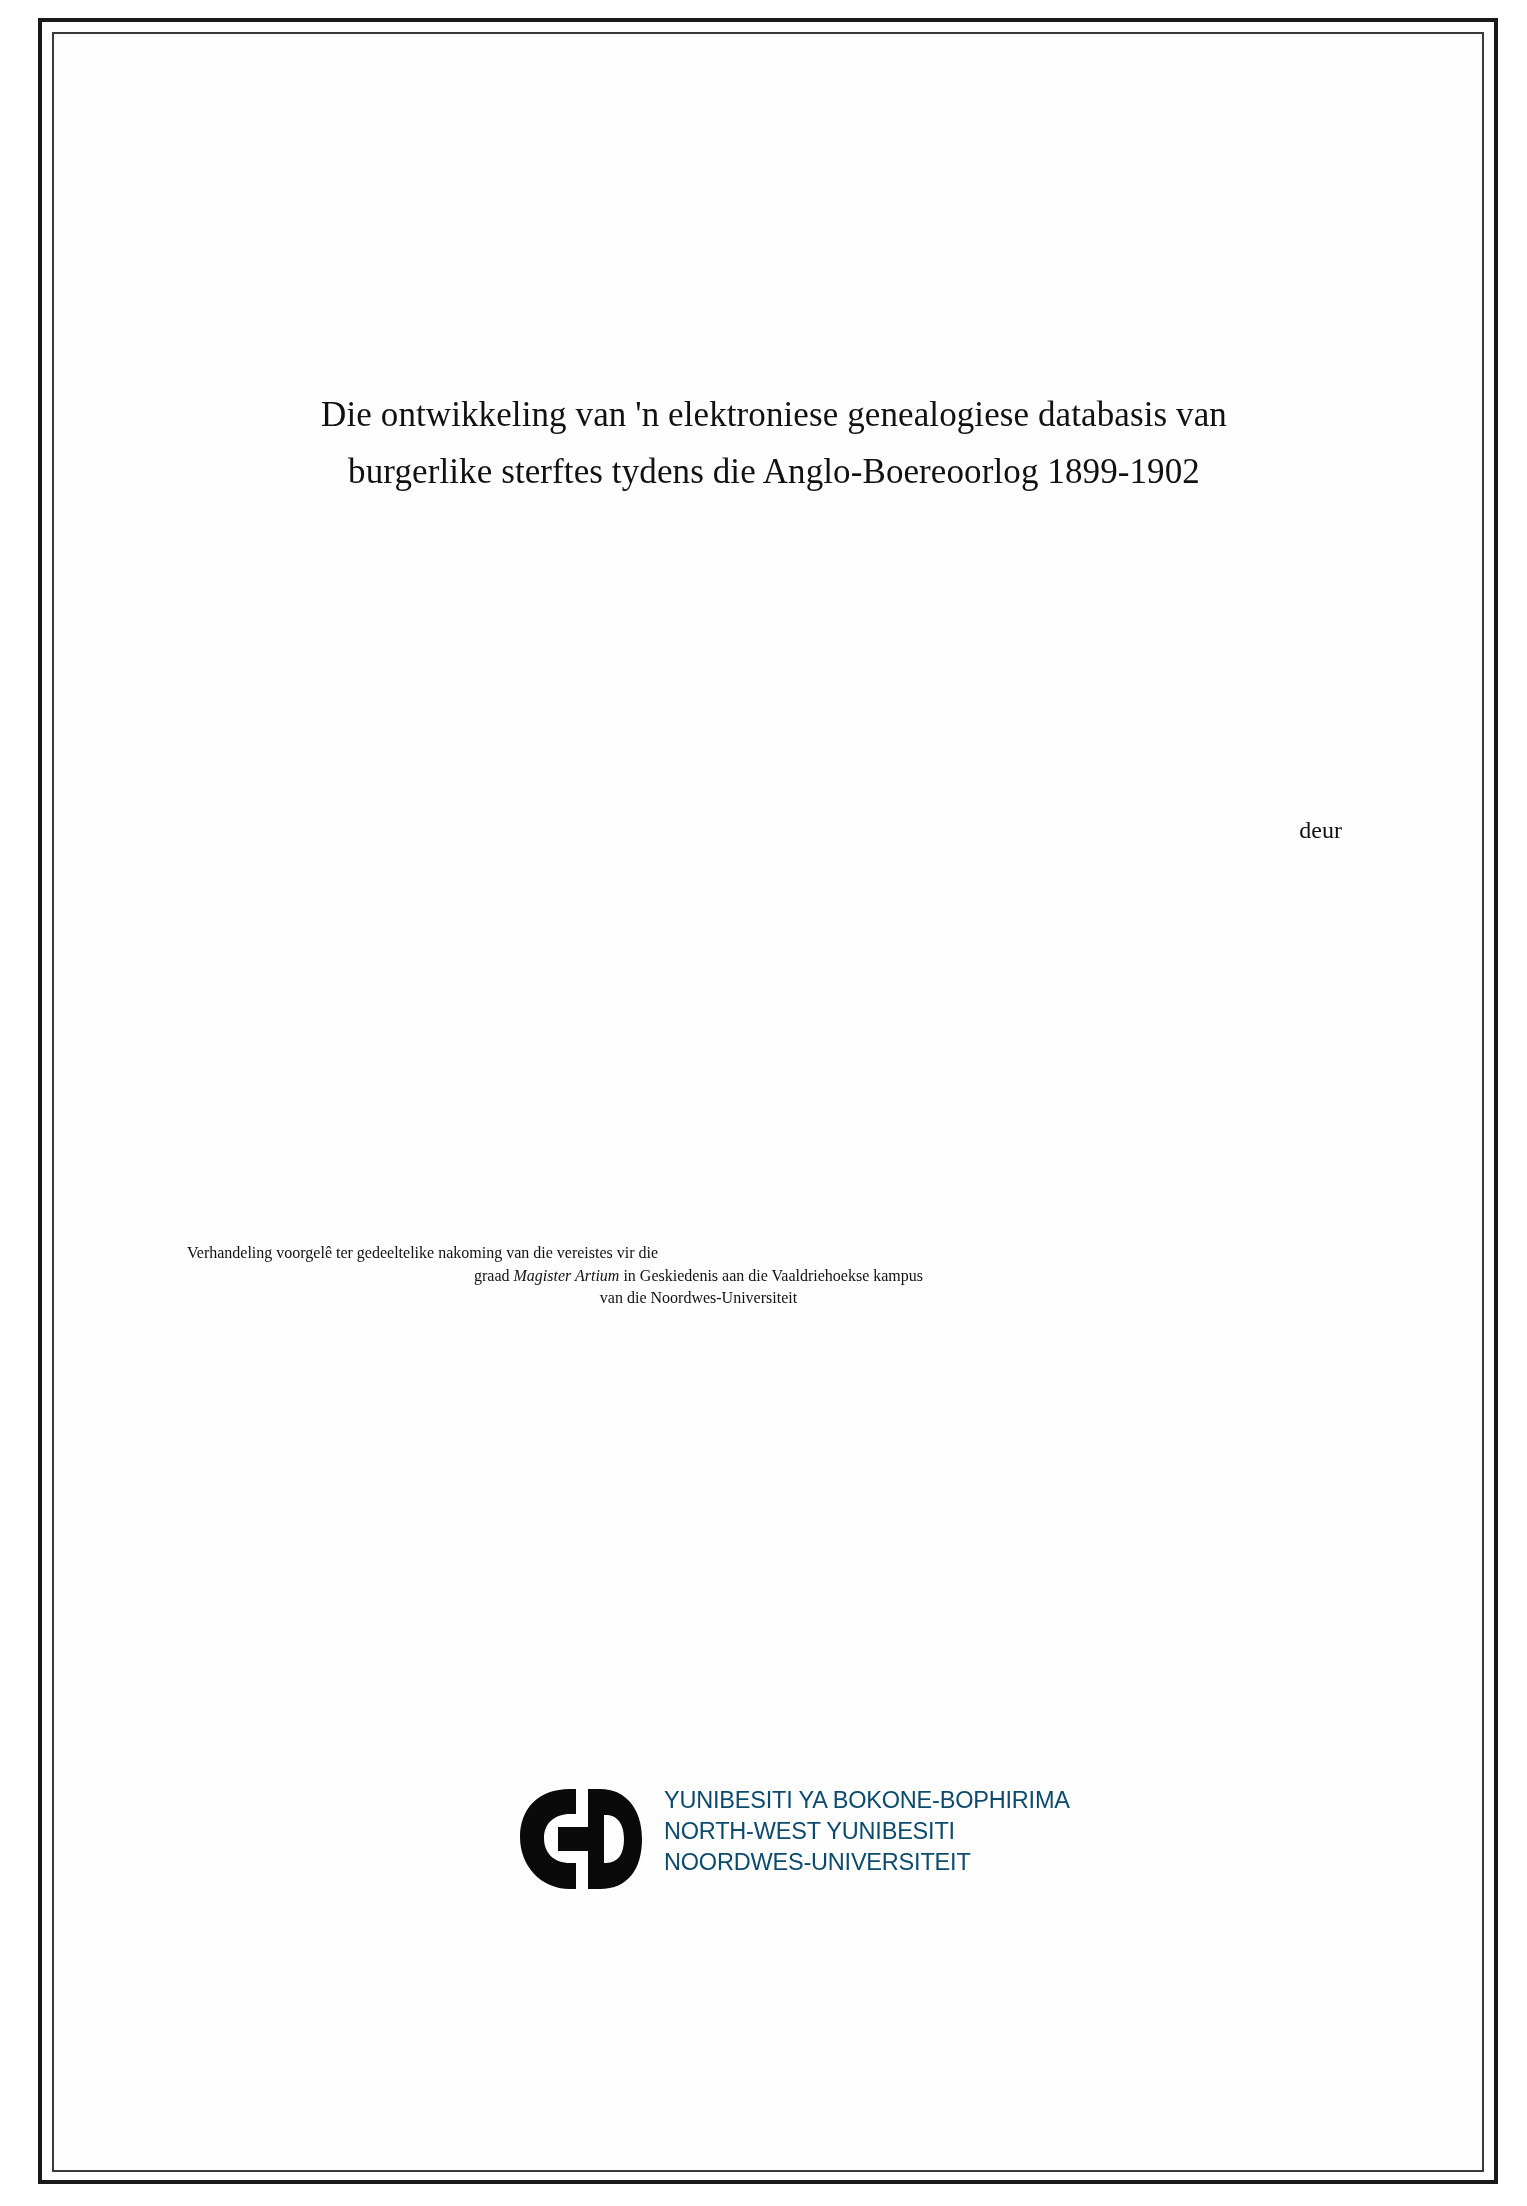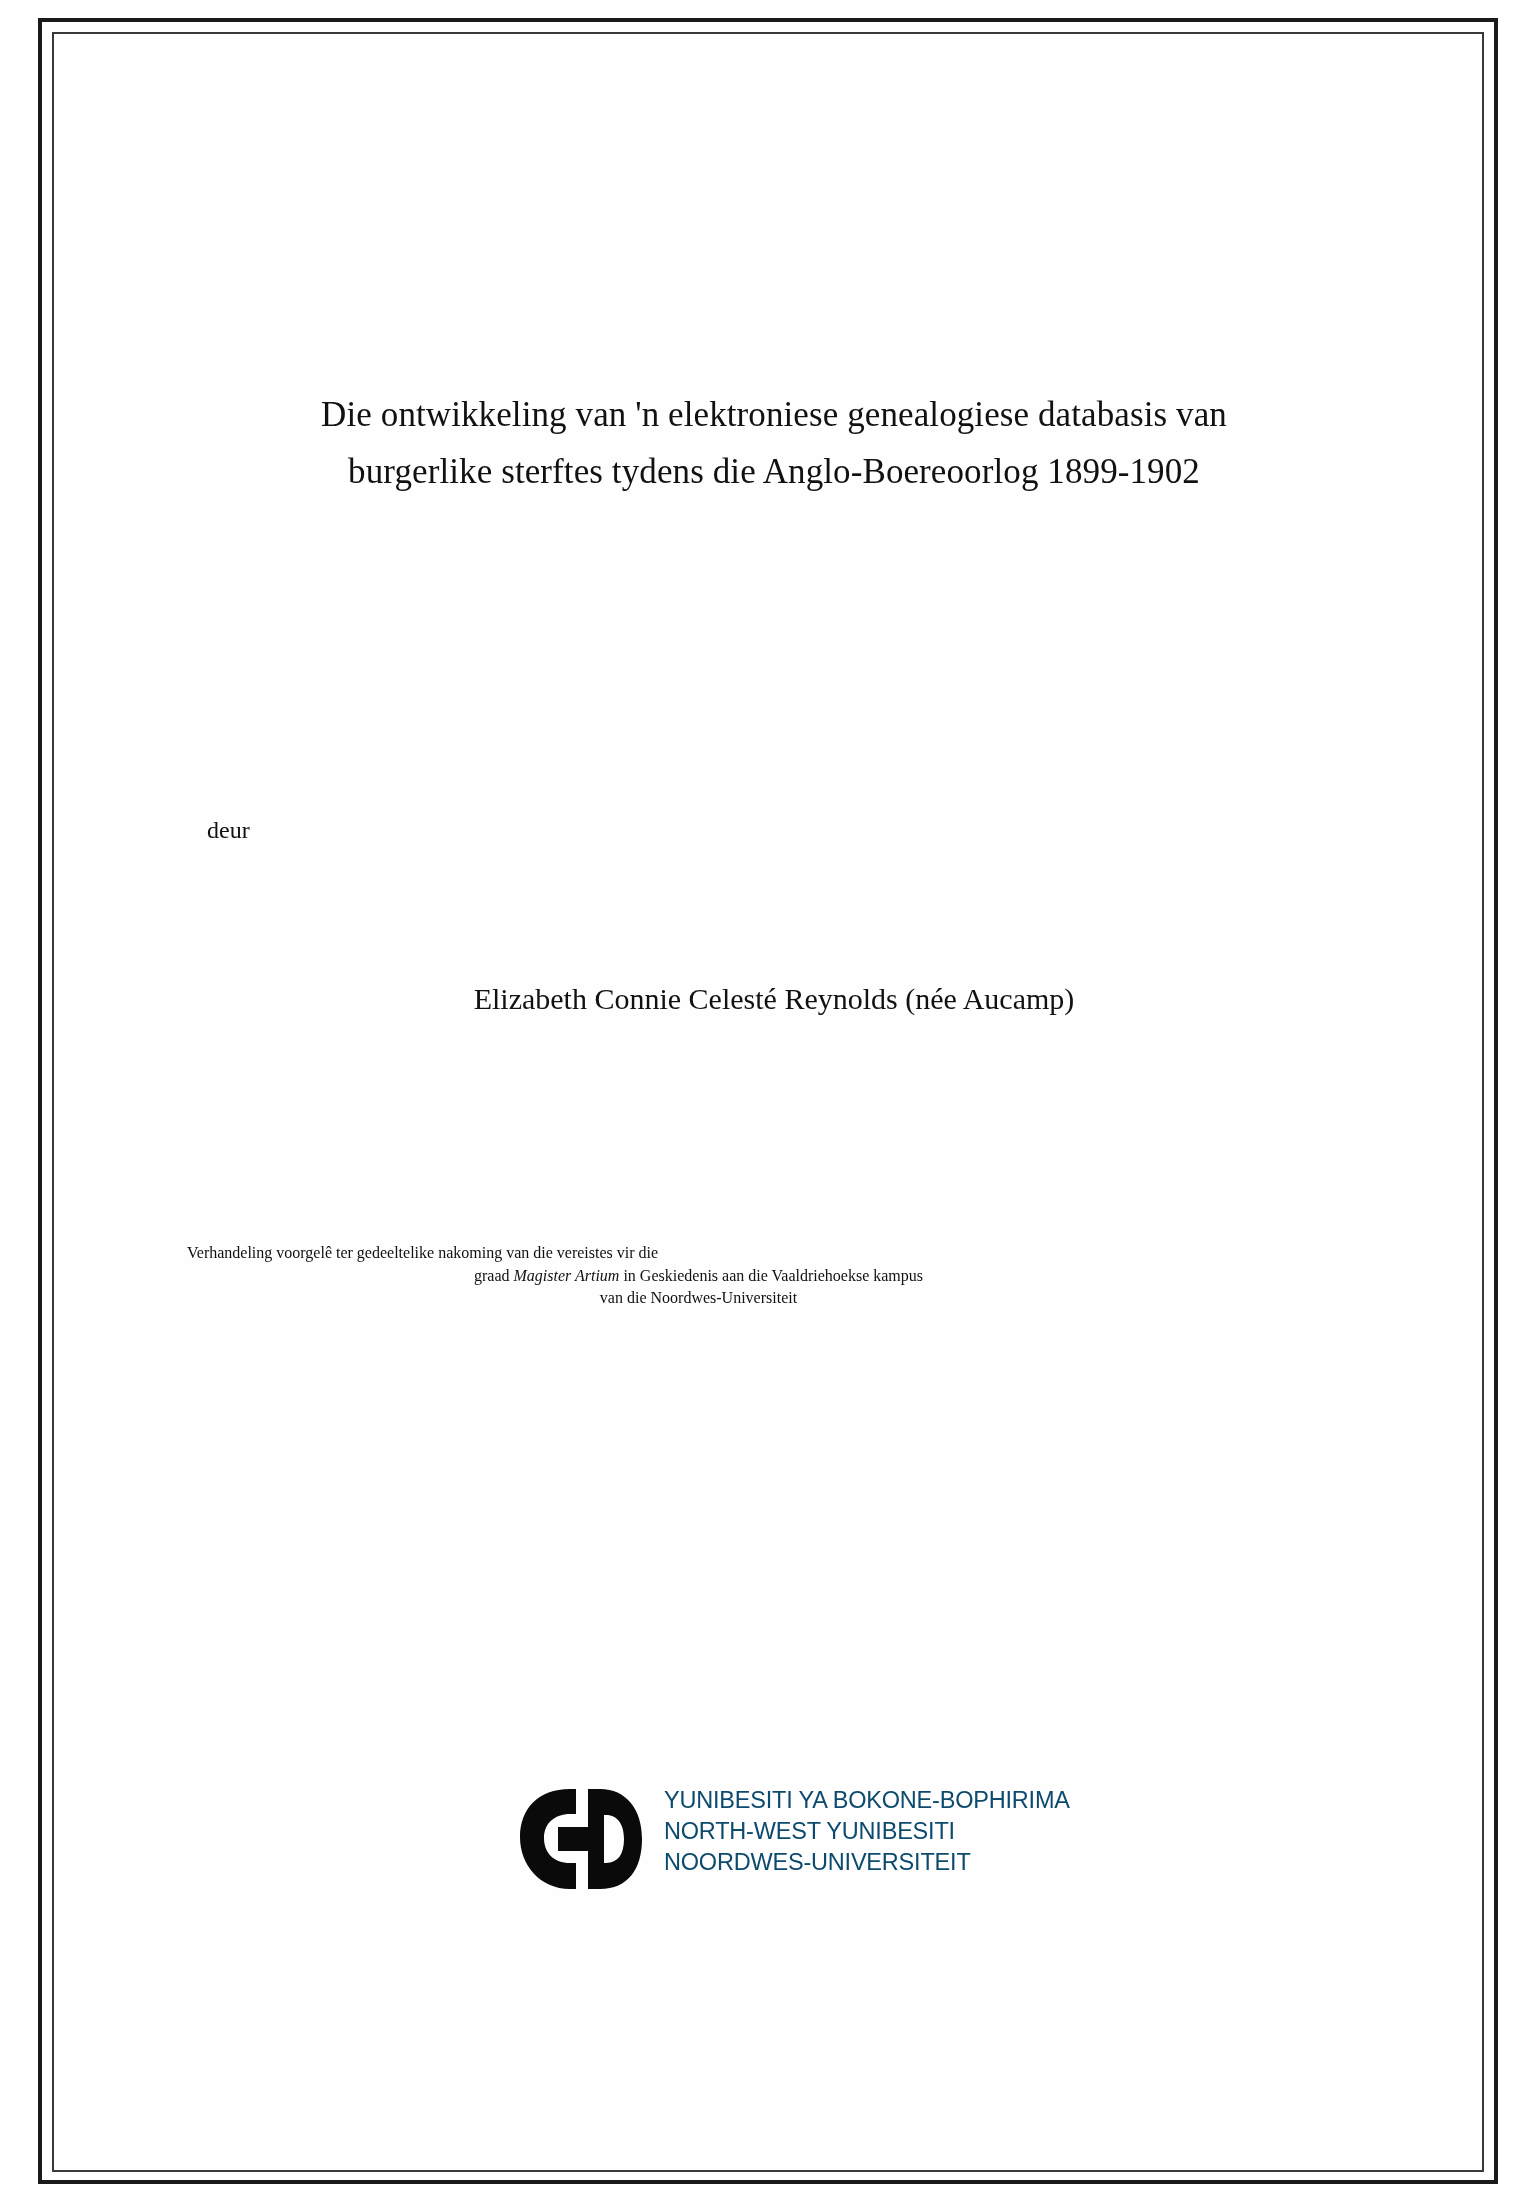--- a/index.html
+++ b/index.html
@@ -65,24 +65,24 @@
     text-align: center;
   }
   .title-line {
     font-size: 35px;
     line-height: 1.62;
     letter-spacing: 0.1px;
   }
 
   .byline-deur {
     position: absolute;
-    left: 155px;
+    left: 122px;
     top: 785px;
     width: 1168px;
-    text-align: left;
+    text-align: right;
     font-size: 24px;
   }
 
   .author {
     position: absolute;
     left: 138px;
     top: 950px;
     width: 1168px;
     text-align: center;
     font-size: 30px;
@@ -151,21 +151,20 @@
 
   <div class="content">
 
     <div class="title-block">
       <div class="title-line">Die ontwikkeling van 'n elektroniese genealogiese databasis van</div>
       <div class="title-line">burgerlike sterftes tydens die Anglo-Boereoorlog 1899-1902</div>
     </div>
 
     <div class="byline-deur">deur</div>
 
-    <div class="author">Elizabeth Connie Celesté Reynolds (née Aucamp)</div>
 
     <div class="statement">
       <div>Verhandeling voorgelê ter gedeeltelike nakoming van die vereistes vir die</div>
       <div class="line2"><span>graad </span><em>Magister Artium</em><span> in Geskiedenis aan die Vaaldriehoekse kampus</span></div>
       <div class="line3">van die Noordwes-Universiteit</div>
     </div>
 
 
     <div class="logo-block">
       <div class="logo-mark">

